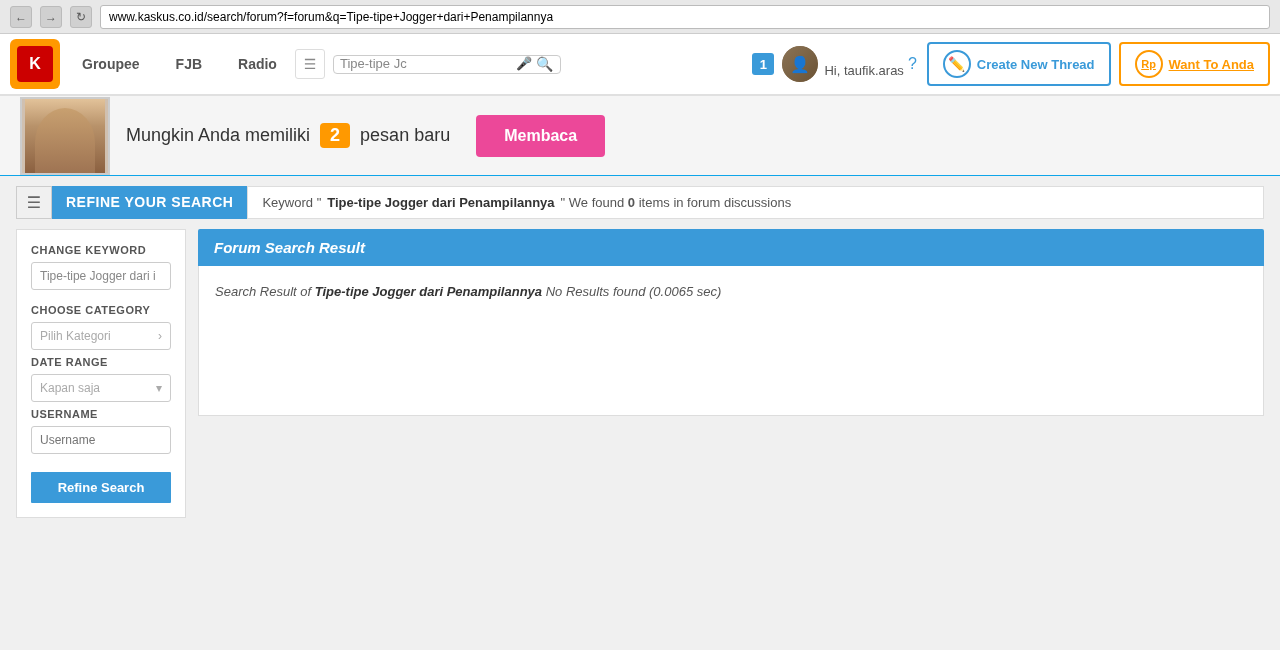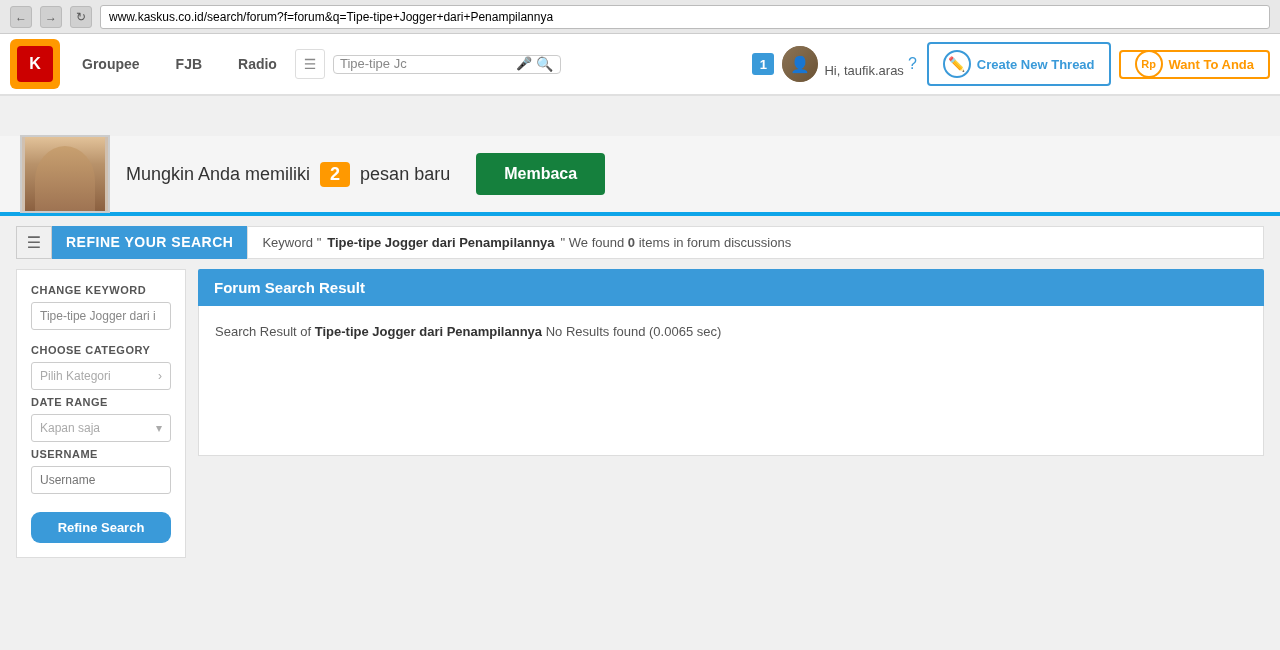--- a/index.html
+++ b/index.html
@@ -147,61 +147,61 @@
     }
     .sell-btn {
       background: white;
       border: 2px solid #f90;
       color: #f90;
       border-radius: 4px;
       padding: 6px 14px;
       cursor: pointer;
       font-size: 13px; font-weight: bold;
       display: flex; align-items: center; gap: 6px;
-      height: 29px;
+      height: 44px;
+      text-decoration: underline;
     }
     .sell-btn-icon {
       width: 28px; height: 28px;
       border: 2px solid #f90;
       border-radius: 50%;
       display: flex; align-items: center; justify-content: center;
       font-size: 11px; font-weight: bold; color: #f90;
     }
 
     
     .banner {
       background: #f5f5f5;
-      border-bottom: 4px solid #0ea5e9;
+      border-bottom: 1px solid #0ea5e9;
       height: 80px;
       display: flex; align-items: center;
       padding: 0 20px;
       gap: 16px;
       position: relative;
-      margin-top: 40px;
     }
     .banner-avatar {
       width: 90px; height: 78px;
       background: #d0c0b0;
       overflow: hidden;
       display: flex; align-items: flex-end; justify-content: center;
       border: 2px solid #ccc;
     }
     .banner-text {
       font-size: 18px; color: #333;
       display: flex; align-items: center; gap: 10px;
     }
     .message-badge {
       background: #f90;
       color: white;
       border-radius: 4px;
       padding: 2px 10px;
       font-size: 18px; font-weight: bold;
     }
     .membaca-btn {
-      background: #15803d;
+      background: #ec4899;
       color: white;
       border: none;
       border-radius: 4px;
       padding: 12px 28px;
       font-size: 16px; font-weight: bold;
       cursor: pointer;
       margin-left: 16px;
     }
 
     
@@ -247,31 +247,32 @@
       color: #aaa;
       background: white;
       cursor: pointer;
       display: flex; align-items: center; justify-content: space-between;
       margin-bottom: 6px;
     }
     .refine-search-btn {
       background: #3a9ad9;
       color: white;
       border: none;
-      border-radius: 9px;
+      border-radius: 1px;
       padding: 8px 0;
       width: 100%;
       font-size: 13px; font-weight: bold;
       cursor: pointer;
       margin-top: 4px;
     }
 
     
     .results-panel {
       flex: 1;
+      font-style: italic;
     }
     .results-header-bar {
       background: #3a9ad9;
       color: white;
       padding: 10px 16px;
       font-size: 15px; font-weight: bold;
       border-radius: 2px 2px 0 0;
     }
     .results-body {
       background: white;

